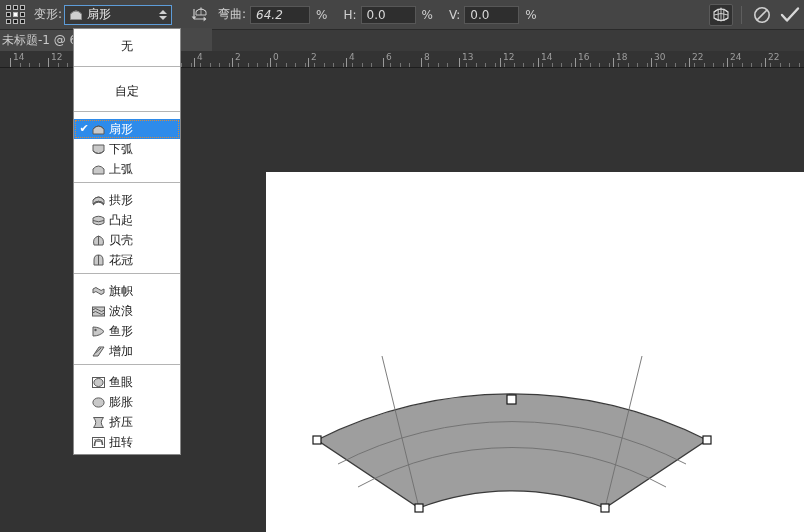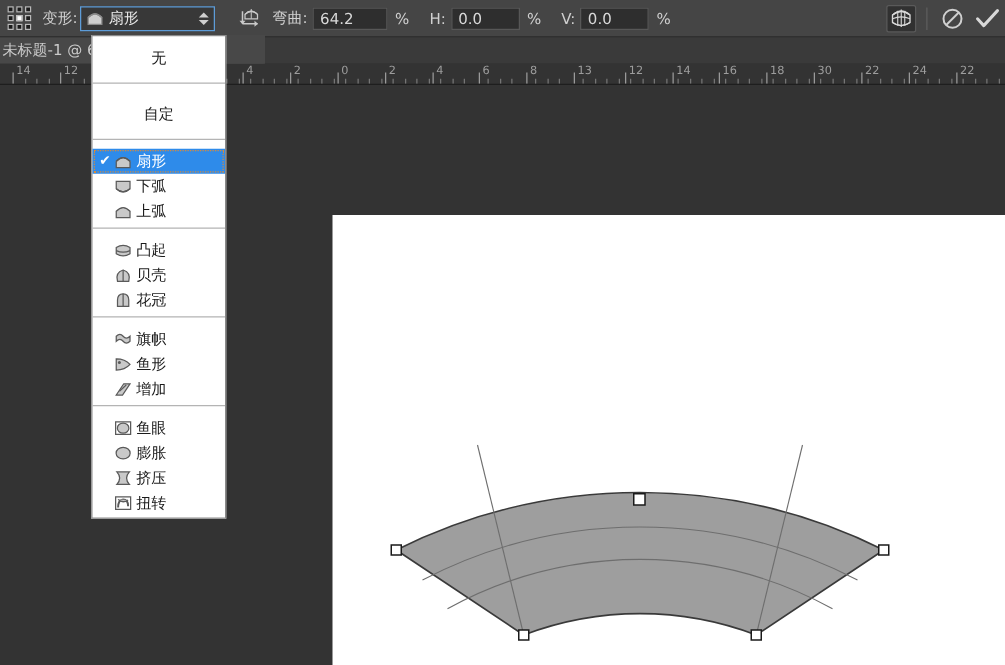--- a/index.html
+++ b/index.html
@@ -93,21 +93,21 @@
     height: 18px;
     background: #2e2e2e;
     border: 1px solid #575757;
     box-sizing: border-box;
     color: #d8d8d8;
     font-size: 12px;
     display: flex;
     align-items: center;
     padding-left: 5px;
   }
-  .field.bend { width: 60px; }
+  .field.bend { width: 60px; font-style: italic; }
   .field.hv   { width: 55px; }
 
   .pct { margin: 0 2px 0 6px; color: #cfcfcf; font-size: 12px; }
   .gap-sm { width: 8px; flex: none; }
   .gap-md { width: 14px; flex: none; }
 
   .vsep {
     width: 1px; height: 18px; background: #5e5e5e;
     margin: 0 8px; flex: none;
   }
@@ -551,20 +551,32 @@
         </svg>
       </span>
       <span class="mi-label">上弧</span>
     </div>
     <div class="menu-sep"></div>
     <div class="menu-pad"></div>
     <div class="mi">
       <span class="check"></span>
       <span class="mi-icon">
         <svg width="15" height="13" viewBox="0 0 15 13">
+          <path d="M2 11 Q7.5 5 13 11 L13 11 Q7.5 5 2 11 Z" fill="#c9c9c9" stroke="#5a5a5a" stroke-width="1"></path>
+          <path d="M2 10 L2 6 Q7.5 0 13 6 L13 10 Q7.5 4.5 2 10 Z" fill="#c9c9c9" stroke="#5a5a5a" stroke-width="1"></path>
+          <path d="M2 6 Q7.5 0 13 6" fill="none" stroke="#5a5a5a" stroke-width="1"></path>
+          <path d="M2 10 Q7.5 4.5 13 10" fill="none" stroke="#5a5a5a" stroke-width="1"></path>
+        </svg>
+      </span>
+      <span class="mi-label">拱形</span>
+    </div>
+    <div class="mi">
+      <span class="check"></span>
+      <span class="mi-icon">
+        <svg width="15" height="13" viewBox="0 0 15 13">
           <path d="M2 4 Q7.5 0.5 13 4 L13 9 Q7.5 12.5 2 9 Z" fill="#c9c9c9" stroke="#5a5a5a" stroke-width="1"></path>
           <path d="M2 6.5 Q7.5 9 13 6.5" fill="none" stroke="#5a5a5a" stroke-width="1"></path>
         </svg>
       </span>
       <span class="mi-label">凸起</span>
     </div>
     <div class="mi">
       <span class="check"></span>
       <span class="mi-icon">
         <svg width="15" height="13" viewBox="0 0 15 13">
@@ -587,20 +599,31 @@
     <div class="menu-sep"></div>
     <div class="menu-pad"></div>
     <div class="mi">
       <span class="check"></span>
       <span class="mi-icon">
         <svg width="15" height="13" viewBox="0 0 15 13">
           <path d="M2 4 Q5 1 7.5 4 Q10 7 13 4 L13 8 Q10 11 7.5 8 Q5 5 2 8 Z" fill="#c9c9c9" stroke="#5a5a5a" stroke-width="1"></path>
         </svg>
       </span>
       <span class="mi-label">旗帜</span>
+    </div>
+    <div class="mi">
+      <span class="check"></span>
+      <span class="mi-icon">
+        <svg width="15" height="13" viewBox="0 0 15 13">
+          <rect x="1.5" y="2" width="12" height="9" fill="#c9c9c9" stroke="#5a5a5a" stroke-width="1"></rect>
+          <path d="M1.5 5 Q4.5 2 7.5 5 Q10.5 8 13.5 5" fill="none" stroke="#5a5a5a" stroke-width="1"></path>
+          <path d="M1.5 8 Q4.5 5 7.5 8 Q10.5 11 13.5 8" fill="none" stroke="#5a5a5a" stroke-width="1"></path>
+        </svg>
+      </span>
+      <span class="mi-label">波浪</span>
     </div>
     <div class="mi">
       <span class="check"></span>
       <span class="mi-icon">
         <svg width="15" height="13" viewBox="0 0 15 13">
           <path d="M2 2 Q9 2 13 6.5 Q9 11 2 11 Z" fill="#c9c9c9" stroke="#5a5a5a" stroke-width="1"></path>
           <circle cx="4.5" cy="5" r="1.2" fill="#5a5a5a"></circle>
         </svg>
       </span>
       <span class="mi-label">鱼形</span>

